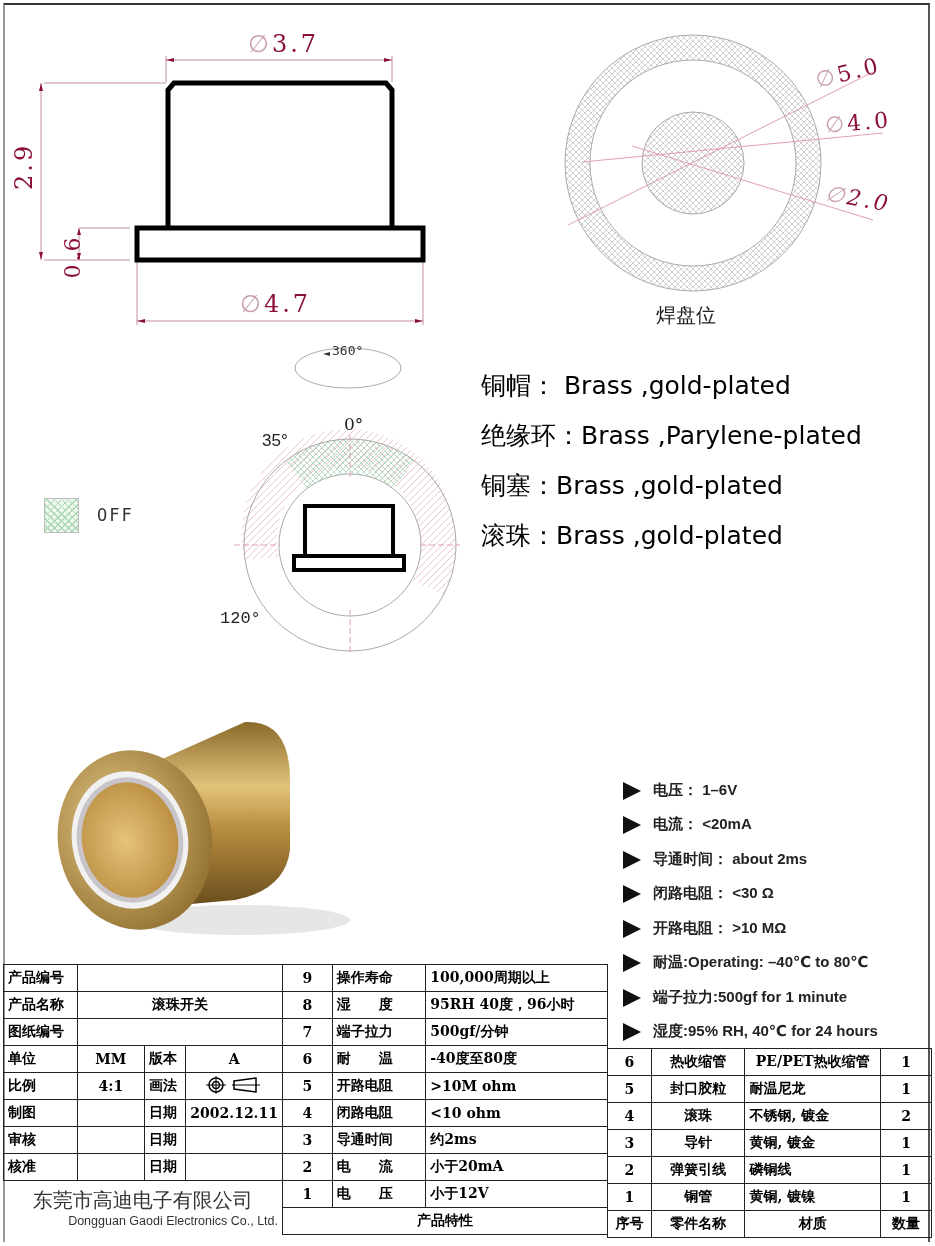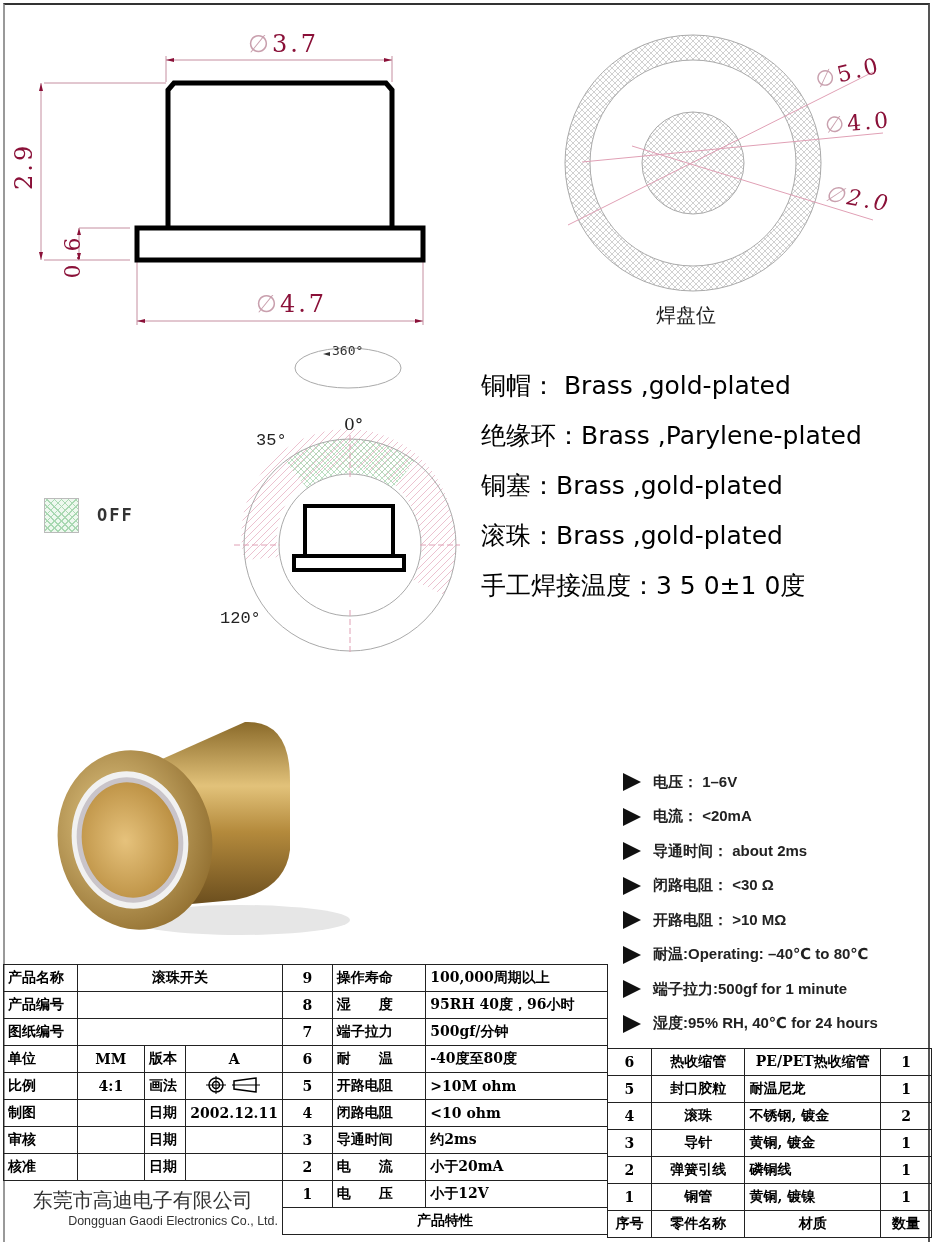--- a/index.html
+++ b/index.html
@@ -4,23 +4,23 @@
 <style>
   html, body { margin:0; padding:0; background:#fff; }
   body { width:935px; height:1246px; position:relative; overflow:hidden;
          font-family:"Liberation Serif","DejaVu Serif",serif; color:#000; }
   .frame { position:absolute; left:3px; top:3px; width:927px; height:1239px;
            border-top:2px solid #333; border-left:2px solid #999; border-right:2px solid #555; box-sizing:border-box; }
   .abs { position:absolute; }
   .dim { color:#8a1038; font-family:"DejaVu Serif","Liberation Serif",serif; font-size:24px; letter-spacing:3px; }
   .dim .phi { color:#c9a0ae; font-weight:normal; }
   .spec-big { font-family:"DejaVu Sans","Liberation Sans",sans-serif; font-size:25px; line-height:50px; white-space:nowrap; }
-  .spec-small { font-family:"Liberation Sans","DejaVu Sans",sans-serif; font-size:15px; font-weight:bold; color:#222; white-space:nowrap; height:34.5px; display:flex; align-items:center; }
+  .spec-small { font-family:"Liberation Sans","DejaVu Sans",sans-serif; font-size:15px; font-weight:bold; color:#222; white-space:nowrap; height:34.5px; display:flex; align-items:flex-end; }
   .spec-small .tri { width:0; height:0; border-top:9px solid transparent; border-bottom:9px solid transparent; border-left:18px solid #111; margin-right:12px; }
-  .legend-row { display:flex; align-items:center; height:50px;font-weight:bold; }
+  .legend-row { display:flex; align-items:center; height:50px; }
   .legend-swatch { width:35px; height:35px; border:1px solid #bbb; margin-right:18px; box-sizing:border-box; }
   .legend-label { font-family:"DejaVu Sans Mono","Liberation Mono",monospace; font-size:17px; letter-spacing:2px; color:#333; }
   table.tb { border-collapse:collapse; position:absolute; font-family:"DejaVu Serif","Liberation Serif",serif; font-weight:bold; font-size:14px; }
   table.tb td { border:1.5px solid #222; padding:0 4px; height:26px; white-space:nowrap; }
   .c { text-align:center; }
   .company-cn { font-family:Liberation Sans, sans-serif; font-size:20px; font-weight:normal; color:#333; text-align:center; }
   .company-en { font-family:"Liberation Sans","DejaVu Sans",sans-serif; font-size:12.5px; font-weight:normal; color:#333; text-align:right; }
 </style>
 </head>
 <body>
@@ -48,21 +48,21 @@
       <polygon points="41,260 39,252 43,252"></polygon>
     <polygon points="79,228 77,235 81,235"></polygon>
       <polygon points="79,260 77,253 81,253"></polygon>
     <polygon points="137,321 145,319 145,323"></polygon>
       <polygon points="423,321 415,319 415,323"></polygon>
   </g>
   <path d="M168 228 L168 90 L174 83 L386 83 L392 90 L392 228" stroke="#000" stroke-width="5" fill="none"></path>
   <rect x="137" y="228" width="286" height="32" stroke="#000" stroke-width="5" fill="none"></rect>
 </svg>
 <div class="abs dim" style="left:248px;top:30px"><span class="phi">∅</span><span>3.7</span></div>
-<div class="abs dim" style="left:256px;top:290px"><span class="phi">∅</span><span>4.7</span></div>
+<div class="abs dim" style="left:240px;top:290px"><span class="phi">∅</span><span>4.7</span></div>
 <div class="abs dim" style="left:10px;top:158px;transform:rotate(-90deg);transform-origin:left top;">
     <span style="position:absolute;top:0;left:-32px;">2.9</span>
   </div>
 <div class="abs dim" style="left:50px;top:244px;font-size:22px"><span style="display:inline-block;transform:rotate(-90deg);transform-origin:center;">0.6</span></div>
 
 <svg class="abs" style="left:540px;top:20px" width="380" height="290">
   <defs>
     <pattern id="xh" width="6" height="6" patternUnits="userSpaceOnUse">
       <path d="M0 0 L6 6 M6 0 L0 6" stroke="#bdbdbd" stroke-width="0.7"></path>
     </pattern>
@@ -110,36 +110,35 @@
     <line x1="130" y1="95" x2="130" y2="140"></line>
     <line x1="130" y1="270" x2="130" y2="315"></line>
     <line x1="14" y1="205" x2="60" y2="205"></line>
     <line x1="200" y1="205" x2="240" y2="205"></line>
   </g>
   <rect x="85" y="166" width="88" height="50" fill="none" stroke="#000" stroke-width="4"></rect>
   <rect x="74" y="216" width="110" height="14" fill="none" stroke="#000" stroke-width="4"></rect>
 </svg>
 <div class="abs" style="left:332px;top:343px;font-family:'DejaVu Sans Mono',monospace;font-size:13px;color:#333">360°</div>
 <div class="abs" style="left:344px;top:414px;font-family:'DejaVu Serif',serif;font-size:17px;color:#222">0°</div>
-<div class="abs" style="left:256px;top:431px;font-family:Liberation Mono, monospace;font-size:17px;color:#222">35°</div>
+<div class="abs" style="left:262px;top:431px;font-family:Liberation Sans, sans-serif;font-size:17px;color:#222">35°</div>
 <div class="abs" style="left:220px;top:609px;font-family:Liberation Mono, monospace;font-size:17px;color:#222">120°</div>
 
 <div class="abs" style="left:44px;top:490px">
   <div class="legend-row">
     <div class="legend-swatch" style="background:repeating-linear-gradient(45deg,transparent 0 4px,#a9d8b2 4px 5px),repeating-linear-gradient(-45deg,#eef8ef 0 4px,#a9d8b2 4px 5px);"></div>
     <span class="legend-label">OFF</span>
   </div>
 </div>
 
 <div class="abs" style="left:481px;top:361px">
   <div class="spec-big">铜帽： Brass ,gold-plated</div>
   <div class="spec-big">绝缘环：Brass ,Parylene-plated</div>
   <div class="spec-big">铜塞：Brass ,gold-plated</div>
   <div class="spec-big">滚珠：Brass ,gold-plated</div>
-  <div class="spec-big">手工焊接温度：3 5 0±1 0度</div>
 </div>
 
 <svg class="abs" style="left:50px;top:700px" width="300" height="250">
   <defs>
     <linearGradient id="body" x1="0" y1="0" x2="0" y2="1">
       <stop offset="0" stop-color="#8a6a2a"></stop>
         <stop offset="0.35" stop-color="#e2c27a"></stop>
       <stop offset="0.6" stop-color="#b48a3c"></stop>
         <stop offset="1" stop-color="#6b4e1e"></stop>
     </linearGradient>
@@ -197,26 +196,26 @@
 
 <table class="tb" style="left:3px;top:964px;width:280px;">
   <colgroup>
       <col style="width:46px">
       <col style="width:95px">
       <col style="width:46px">
       <col style="width:93px">
     </colgroup>
   <tbody>
       <tr>
+    <td>产品编号</td>
+    <td colspan="3"></td>
+  </tr>
+  <tr>
     <td colspan="1" style="width:74px">产品名称</td>
     <td colspan="3" class="c">滚珠开关</td>
-  </tr>
-  <tr>
-    <td>产品编号</td>
-    <td colspan="3"></td>
   </tr>
   <tr>
     <td>图纸编号</td>
     <td colspan="3"></td>
   </tr>
   <tr>
     <td>单位</td>
     <td class="c">MM</td>
     <td>版本</td>
     <td class="c">A</td>

